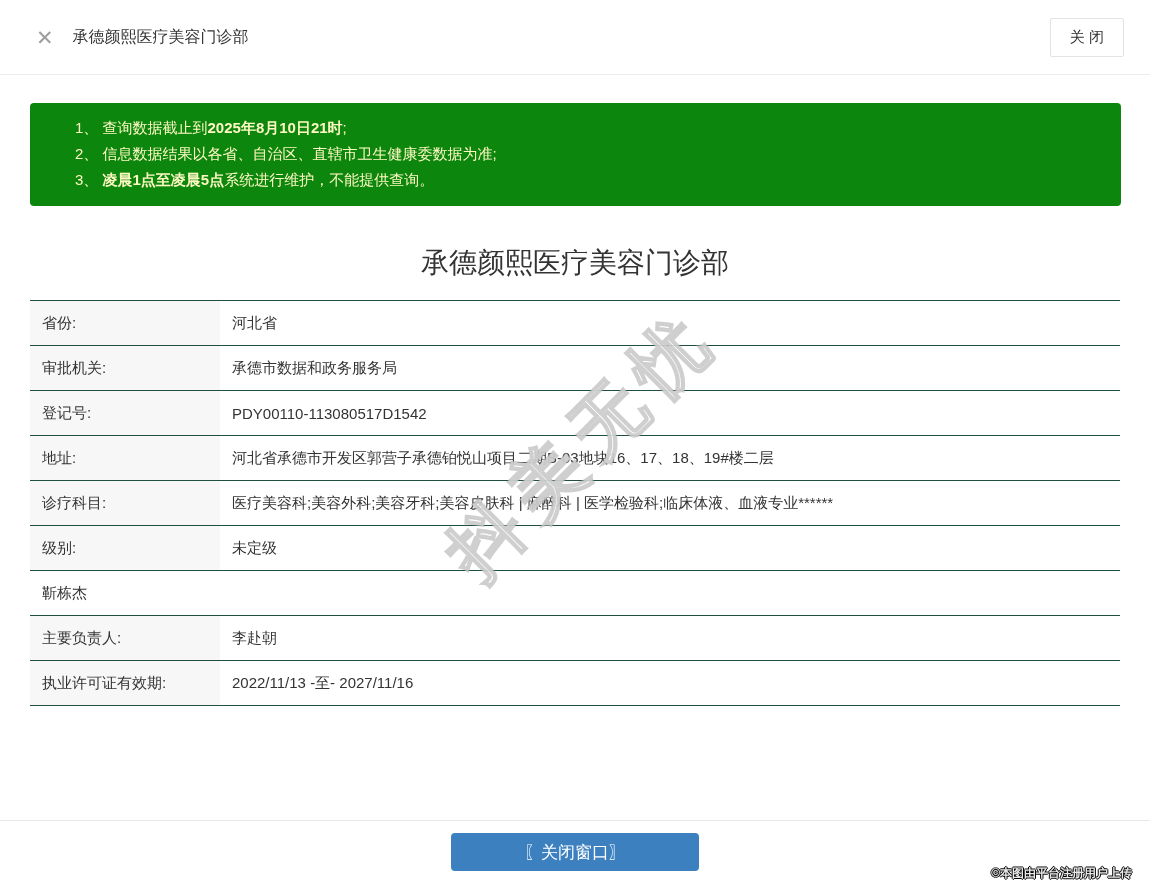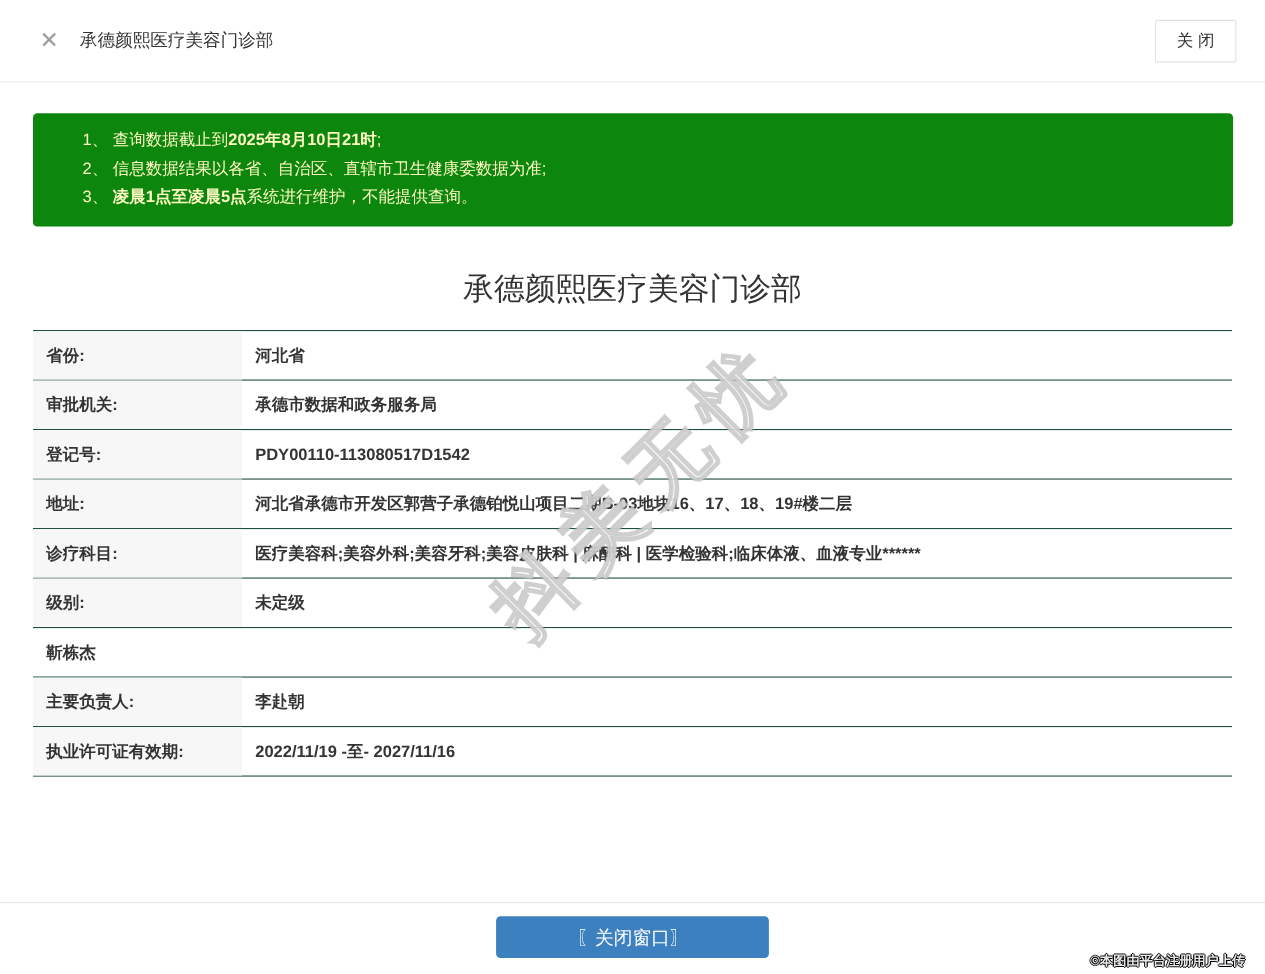--- a/index.html
+++ b/index.html
@@ -64,21 +64,20 @@
     margin:38px 0 18px;
     text-align:center;
     font-size:28px;
     font-weight:500;
     color:#333;
   }
   
   .tbl{
     margin:0 30px;
     border-top:1px solid var(--table-border);
-    font-weight:bold;
   }
   .row{
     display:flex;
     align-items:stretch;
     min-height:45px;
     border-bottom:1px solid var(--table-border);
     font-size:15px;
   }
   .cell{display:flex;align-items:center;}
   .lbl{
@@ -179,21 +178,21 @@
   </div>
   <div class="row">
     <div class="cell val">靳栋杰</div>
   </div>
   <div class="row">
     <div class="cell lbl">主要负责人:</div>
     <div class="cell val">李赴朝</div>
   </div>
   <div class="row">
     <div class="cell lbl">执业许可证有效期:</div>
-    <div class="cell val">2022/11/19 -至- 2027/11/16</div>
+    <div class="cell val">2022/11/13 -至- 2027/11/16</div>
   </div>
 </div>
 
 <footer class="ftr">
   <button class="closewin">〖关闭窗口〗</button>
 </footer>
 
 <div class="wm">抖美无忧</div>
 <div class="attr">©本图由平台注册用户上传</div>
 

